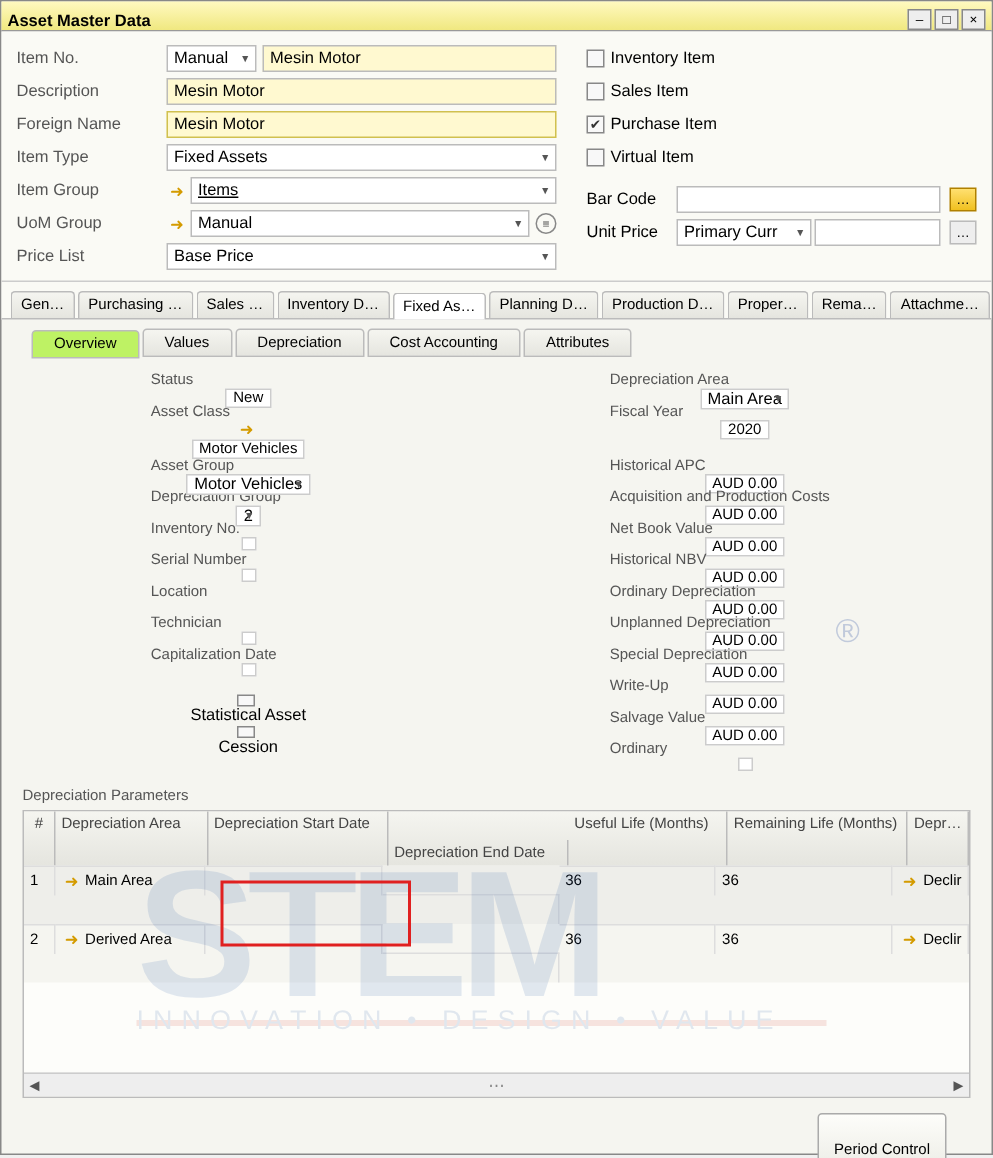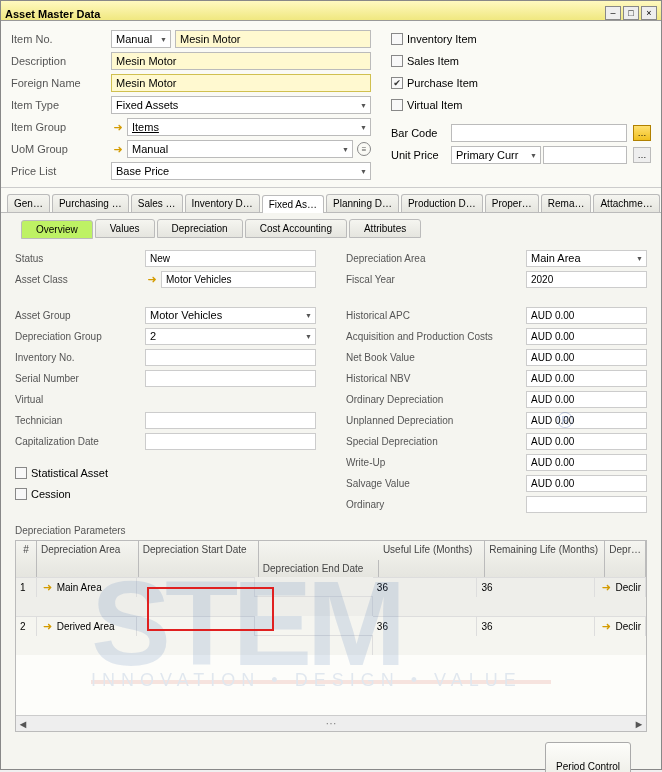--- a/index.html
+++ b/index.html
@@ -27,21 +27,21 @@
 .tab { border: 1px solid #bbb; border-bottom: none; padding: 3px 6px; background: linear-gradient(#f5f5f0,#e5e5df); border-radius: 3px 3px 0 0; cursor: pointer; font-size: 10px; white-space: nowrap; }
 .tab.active { background: #fff; font-weight: normal; position: relative; top: 1px; }
 
 .subtabs { display: flex; gap: 2px; padding: 6px 6px 0 20px; }
 .subtab { border: 1px solid #bbb; padding: 3px 14px; background: linear-gradient(#f5f5f0,#e5e5df); border-radius: 3px 3px 0 0; cursor: pointer; font-size: 10px; }
 .subtab.active { background: #bef264; position: relative; top: 1px; }
 
 .panel { padding: 10px 14px; }
 .two-col { display: flex; gap: 30px; }
 .col { flex: 1; }
-.frow { display: flex; align-items: center; height: 20px; margin-bottom: 1px; }
+.frow { display: flex; align-items: center; height: 20px; margin-bottom: 1px; flex-direction: column; }
 .flbl { width: 130px; color: #555; font-size: 10px; }
 .flbl-long { width: 180px; color: #555; font-size: 10px; }
 .finput { flex: 1; border: 1px solid #ccc; background: #fff; height: 17px; padding: 0 4px; display: flex; align-items: center; font-size: 10px; }
 
 .section-hdr { font-size: 10px; color: #555; margin: 10px 0 4px 0; }
 
 .grid { border: 1px solid #bbb; }
 .grid-head { display: flex; background: linear-gradient(#f5f5f0,#e5e5df); }
 .grid-head .gh { border-right: 1px solid #bbb; padding: 3px 4px; font-size: 10px; color: #444; }
 .grid-row { display: flex; }
@@ -222,21 +222,21 @@
           </div>
         <div class="frow">
             <span class="flbl">Inventory No.</span>
             <span class="finput"></span>
           </div>
         <div class="frow">
             <span class="flbl">Serial Number</span>
             <span class="finput"></span>
           </div>
         <div class="frow">
-            <span class="flbl">Virtual</span>
+            <span class="flbl">Location</span>
           </div>
         <div class="frow">
             <span class="flbl">Technician</span>
             <span class="finput"></span>
           </div>
         <div class="frow">
             <span class="flbl">Capitalization Date</span>
             <span class="finput"></span>
           </div>
         <div class="frow" style="height:10px;"></div>

